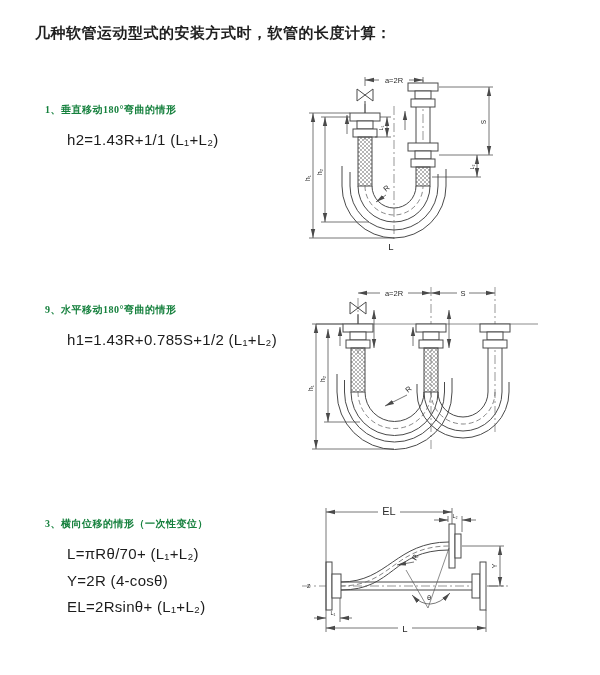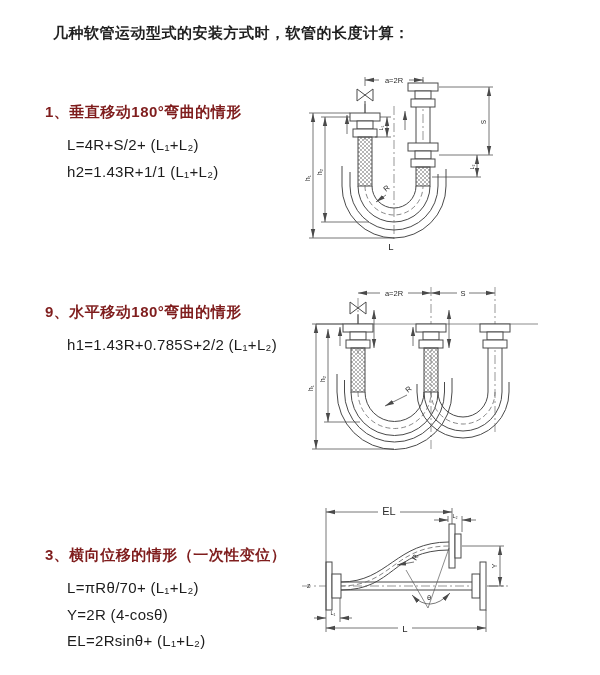--- a/index.html
+++ b/index.html
@@ -2,26 +2,26 @@
 <html><head>
 <meta charset="utf-8">
 <style>
   html,body{margin:0;padding:0;}
   body{
     width:600px;height:675px;position:relative;background:#ffffff;
     font-family:"Liberation Sans","DejaVu Sans",sans-serif;color:#222;
     overflow:hidden;
   }
   .page-title{
-    position:absolute;left:53px;top:24px;font-size:15px;font-weight:700;
+    position:absolute;left:35px;top:24px;font-size:15px;font-weight:700;
     letter-spacing:0.5px;color:#1f1f1f;
   }
   .section{position:absolute;left:45px;width:270px;}
-  .sec1{top:103px;} .sec2{top:303px;} .sec3{top:546px;}
-  .sec-heading{font-size:15px;font-weight:700;color:#7f1d1d;letter-spacing:0.5px;margin:0 0 10px 0;}
+  .sec1{top:103px;} .sec2{top:303px;} .sec3{top:517px;}
+  .sec-heading{font-size:10px;font-weight:700;color:#15803d;letter-spacing:0.5px;margin:0 0 10px 0;font-family:Liberation Serif, serif;}
   .formula{font-size:15px;color:#1c1c1c;padding-left:22px;line-height:26.5px;white-space:nowrap;letter-spacing:0.3px;}
   .diagram{position:absolute;}
   .dg1{left:303px;top:68px;} .dg2{left:308px;top:282px;} .dg3{left:296px;top:498px;}
   
   .ln{stroke:#4a4a4a;stroke-width:1;fill:none;}
   .lnw{stroke:#4a4a4a;stroke-width:1;fill:#ffffff;}
   .thin{stroke:#5a5a5a;stroke-width:0.7;fill:none;}
   .cl{stroke:#6a6a6a;stroke-width:0.7;fill:none;stroke-dasharray:9 3 2 3;}
   .hd{stroke:#6a6a6a;stroke-width:0.8;fill:none;stroke-dasharray:5 3;}
   .dim{stroke:#4a4a4a;stroke-width:0.75;fill:none;}
@@ -40,21 +40,20 @@
     <marker id="ma" viewBox="0 0 10 6" refX="10" refY="3" markerWidth="9" markerHeight="6" markerUnits="userSpaceOnUse" orient="auto-start-reverse">
       <path d="M0 0.6 L10 3 L0 5.4 Z" fill="#4a4a4a"></path>
     </marker>
   </defs>
 </svg>
 
 <div class="page-title">几种软管运动型式的安装方式时，软管的长度计算：</div>
 
 <div class="section sec1">
   <div class="sec-heading">1、垂直移动180°弯曲的情形</div>
-  <div class="formula">L=4R+S/2+ (L₁+L₂)</div>
   <div class="formula">h2=1.43R+1/1 (L₁+L₂)</div>
 </div>
 
 <svg class="diagram dg1" width="242" height="192" viewBox="0 0 242 192">
 
   <line class="cl" x1="91" y1="38" x2="91" y2="172"></line>
   <line class="cl" x1="62" y1="36" x2="62" y2="72"></line>
   <line class="cl" x1="120" y1="12" x2="120" y2="100"></line>
 
   <line class="dim" x1="62" y1="18" x2="62" y2="9"></line>
@@ -123,21 +122,21 @@
   <line class="dim" x1="129" y1="109" x2="178" y2="109"></line>
   <line class="dim" x1="174" y1="87" x2="174" y2="109" marker-start="url(#ma)" marker-end="url(#ma)"></line>
   <text class="t5" x="171" y="99" transform="rotate(-90 171 99)" text-anchor="middle">L₂</text>
 
   <line class="dim" x1="44" y1="66" x2="44" y2="47" marker-end="url(#ma)"></line>
   <line class="dim" x1="102" y1="62" x2="102" y2="43" marker-end="url(#ma)"></line>
 </svg>
 
 <div class="section sec2">
   <div class="sec-heading">9、水平移动180°弯曲的情形</div>
-  <div class="formula">h1=1.43R+0.785S+2/2 (L₁+L₂)</div>
+  <div class="formula">h1=1.43R+0.785S+1/2 (L₁+L₂)</div>
 </div>
 
 <svg class="diagram dg2" width="238" height="176" viewBox="0 0 238 176">
 
   <line class="cl" x1="50" y1="16" x2="50" y2="72"></line>
   <line class="cl" x1="123" y1="5" x2="123" y2="170"></line>
   <line class="cl" x1="187" y1="5" x2="187" y2="152"></line>
 
   <line class="dim" x1="50" y1="11" x2="123" y2="11" marker-start="url(#ma)" marker-end="url(#ma)"></line>
   <rect x="72" y="6" width="28" height="9" fill="#fff"></rect>

